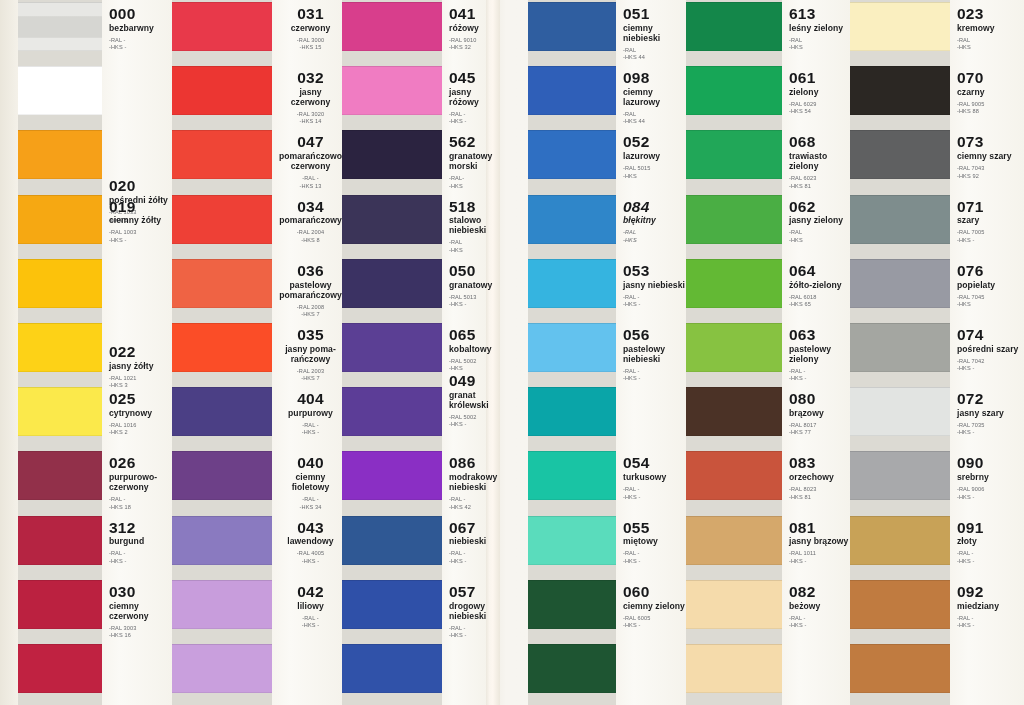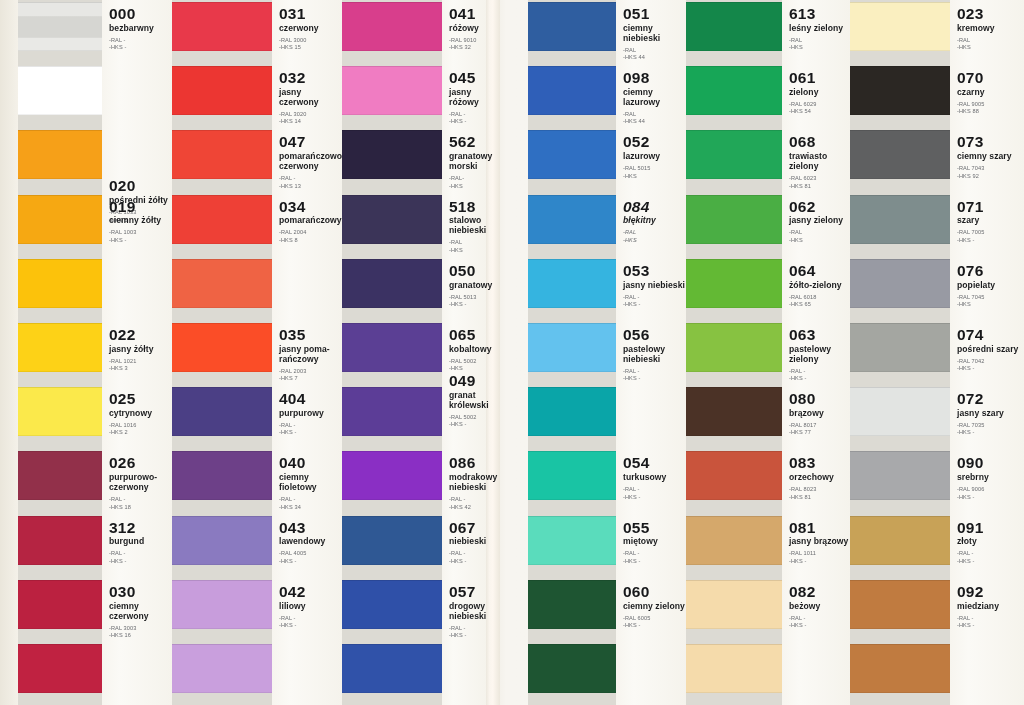--- a/index.html
+++ b/index.html
@@ -107,21 +107,21 @@
             </div>
           </div>
           <div class="lbl" style="top: 198.6px;">
             <div class="code">019</div>
             <div class="pname">ciemny żółty</div>
             <div class="refs">
               <div class="ref">-RAL 1003</div>
               <div class="ref">-HKS -</div>
             </div>
           </div>
-          <div class="lbl" style="top: 327px;">
+          <div class="lbl" style="top: 344px;">
             <div class="code">022</div>
             <div class="pname">jasny żółty</div>
             <div class="refs">
               <div class="ref">-RAL 1021</div>
               <div class="ref">-HKS 3</div>
             </div>
           </div>
           <div class="lbl" style="top: 391.2px;">
             <div class="code">025</div>
             <div class="pname">cytrynowy</div>
@@ -149,21 +149,21 @@
           <div class="lbl" style="top: 583.8px;">
             <div class="code">030</div>
             <div class="pname">ciemny czerwony</div>
             <div class="refs">
               <div class="ref">-RAL 3003</div>
               <div class="ref">-HKS 16</div>
             </div>
           </div>
         </div>
       </div>
-      <div class="col" style="left: 0px; width: 1024px;">
+      <div class="col" style="left: 0px; width: 1024px; text-align: center;">
         <div class="swatches" style="left: 172px; width: 100px; background: rgb(220, 218, 211);">
           <div class="sw" style="top: 2px; height: 49px;">
             <div class="chip" style="background: rgb(232, 57, 74);"></div>
           </div>
           <div class="sw" style="top: 66.2px; height: 49px;">
             <div class="chip" style="background: rgb(236, 54, 50);"></div>
           </div>
           <div class="sw" style="top: 130.4px; height: 49px;">
             <div class="chip" style="background: rgb(239, 69, 54);"></div>
           </div>
@@ -216,20 +216,28 @@
               <div class="ref">-RAL -</div>
               <div class="ref">-HKS 13</div>
             </div>
           </div>
           <div class="lbl" style="top: 198.6px;">
             <div class="code">034</div>
             <div class="pname">pomarańczowy</div>
             <div class="refs">
               <div class="ref">-RAL 2004</div>
               <div class="ref">-HKS 8</div>
+            </div>
+          </div>
+          <div class="lbl" style="top: 262.8px;">
+            <div class="code">036</div>
+            <div class="pname">pastelowy pomarańczowy</div>
+            <div class="refs">
+              <div class="ref">-RAL 2008</div>
+              <div class="ref">-HKS 7</div>
             </div>
           </div>
           <div class="lbl" style="top: 327px;">
             <div class="code">035</div>
             <div class="pname">jasny poma-rańczowy</div>
             <div class="refs">
               <div class="ref">-RAL 2003</div>
               <div class="ref">-HKS 7</div>
             </div>
           </div>

